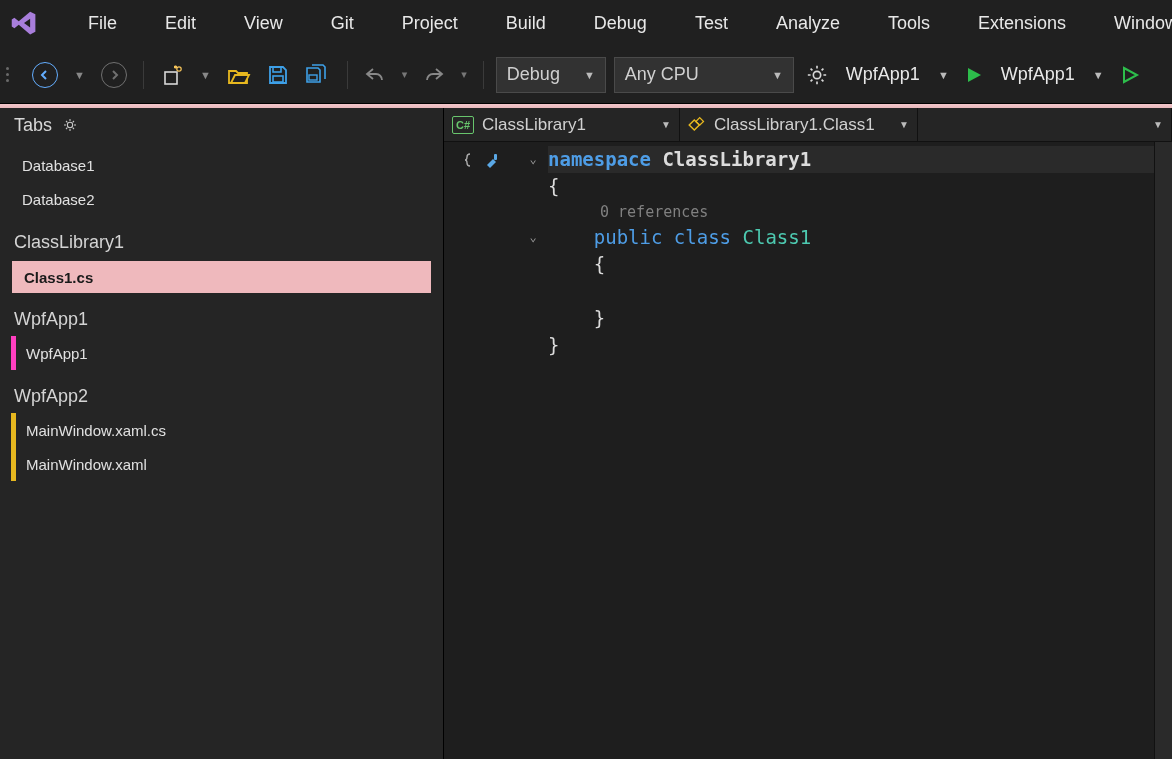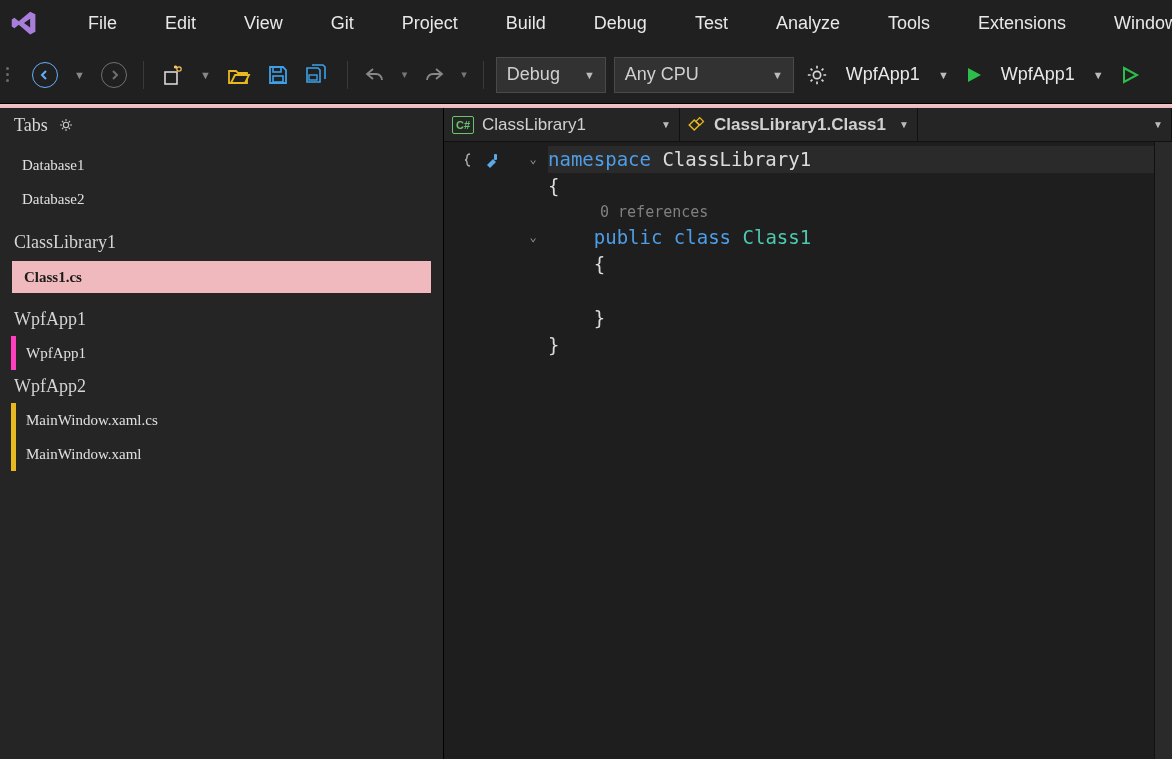--- a/index.html
+++ b/index.html
@@ -96,21 +96,20 @@
     height: calc(759px - 46px - 58px - 4px);
   }
 
   
   .sidepanel {
     width: 444px;
     background: #252525;
     border-right: 1px solid #000;
     display: flex;
     flex-direction: column;
-    font-family: Liberation Serif, serif;
   }
   .side-header {
     height: 34px;
     display: flex;
     align-items: center;
     padding: 0 14px;
     gap: 10px;
     font-size: 18px;
     color: #d8d8d8;
   }
@@ -209,21 +208,21 @@
   .gline {
     height: 27px;
     display:flex; align-items:center; justify-content:flex-end;
     width: 100%;
   }
   .codebody {
     flex: 1;
     padding-top: 4px;
   }
   .codeline { height: 27px; white-space: pre; }
-  .codeline.hl { background: #2a2a2a; }
+  .codeline.hl { background: #2a2a2a; font-weight: bold; }
   .hint { color: #808080; font-size: 15px; padding-left: 52px; height: 24px; display:flex; align-items:center;}
   .kw { color: #4e9de6; }
   .type { color: #4dc9b0; }
   .plain { color: #dcdcdc; }
 
   .scrollbar-v {
     width: 18px;
     background: #2a2a2a;
     border-left: 1px solid #111;
   }
@@ -377,39 +376,39 @@
 
       <div class="tree-item">Database1</div>
       <div class="tree-item">Database2</div>
 
       <div class="tree-group-label" style="margin-top:10px;">ClassLibrary1</div>
       <div class="tree-item selected">Class1.cs</div>
 
       <div class="tree-group-label" style="margin-top:10px;">WpfApp1</div>
       <div class="tree-item bar pink">WpfApp1</div>
 
-      <div class="tree-group-label" style="">WpfApp2</div>
+      <div class="tree-group-label" style="margin-top:10px;">WpfApp2</div>
       <div class="tree-item bar yellow">MainWindow.xaml.cs</div>
       <div class="tree-item bar yellow">MainWindow.xaml</div>
     </div>
   </div>
 
   <div class="editor">
     <div class="nav-bar">
       <div class="nav-combo nc1">
         <span class="csharp-badge">C#</span>
         <span>ClassLibrary1</span>
         <span class="arrow">▼</span>
       </div>
       <div class="nav-combo nc2">
         <svg width="18" height="18" viewBox="0 0 20 20">
           <rect x="3" y="6" width="8" height="8" transform="rotate(45 7 10)" fill="none" stroke="#e7b81f" stroke-width="1.6"></rect>
           <rect x="10" y="3" width="6" height="6" transform="rotate(45 13 6)" fill="none" stroke="#e7b81f" stroke-width="1.4"></rect>
         </svg>
-        <span style="overflow:hidden;text-overflow:ellipsis;white-space:nowrap;font-weight:bold;">ClassLibrary1.Class1</span>
+        <span style="overflow:hidden;text-overflow:ellipsis;white-space:nowrap;">ClassLibrary1.Class1</span>
         <span class="arrow">▼</span>
       </div>
       <div class="nav-combo nc3">
         <span class="arrow" style="margin-left:auto;">▼</span>
       </div>
     </div>
 
     <div class="code">
       <div class="gutter">
         <div class="gline">

